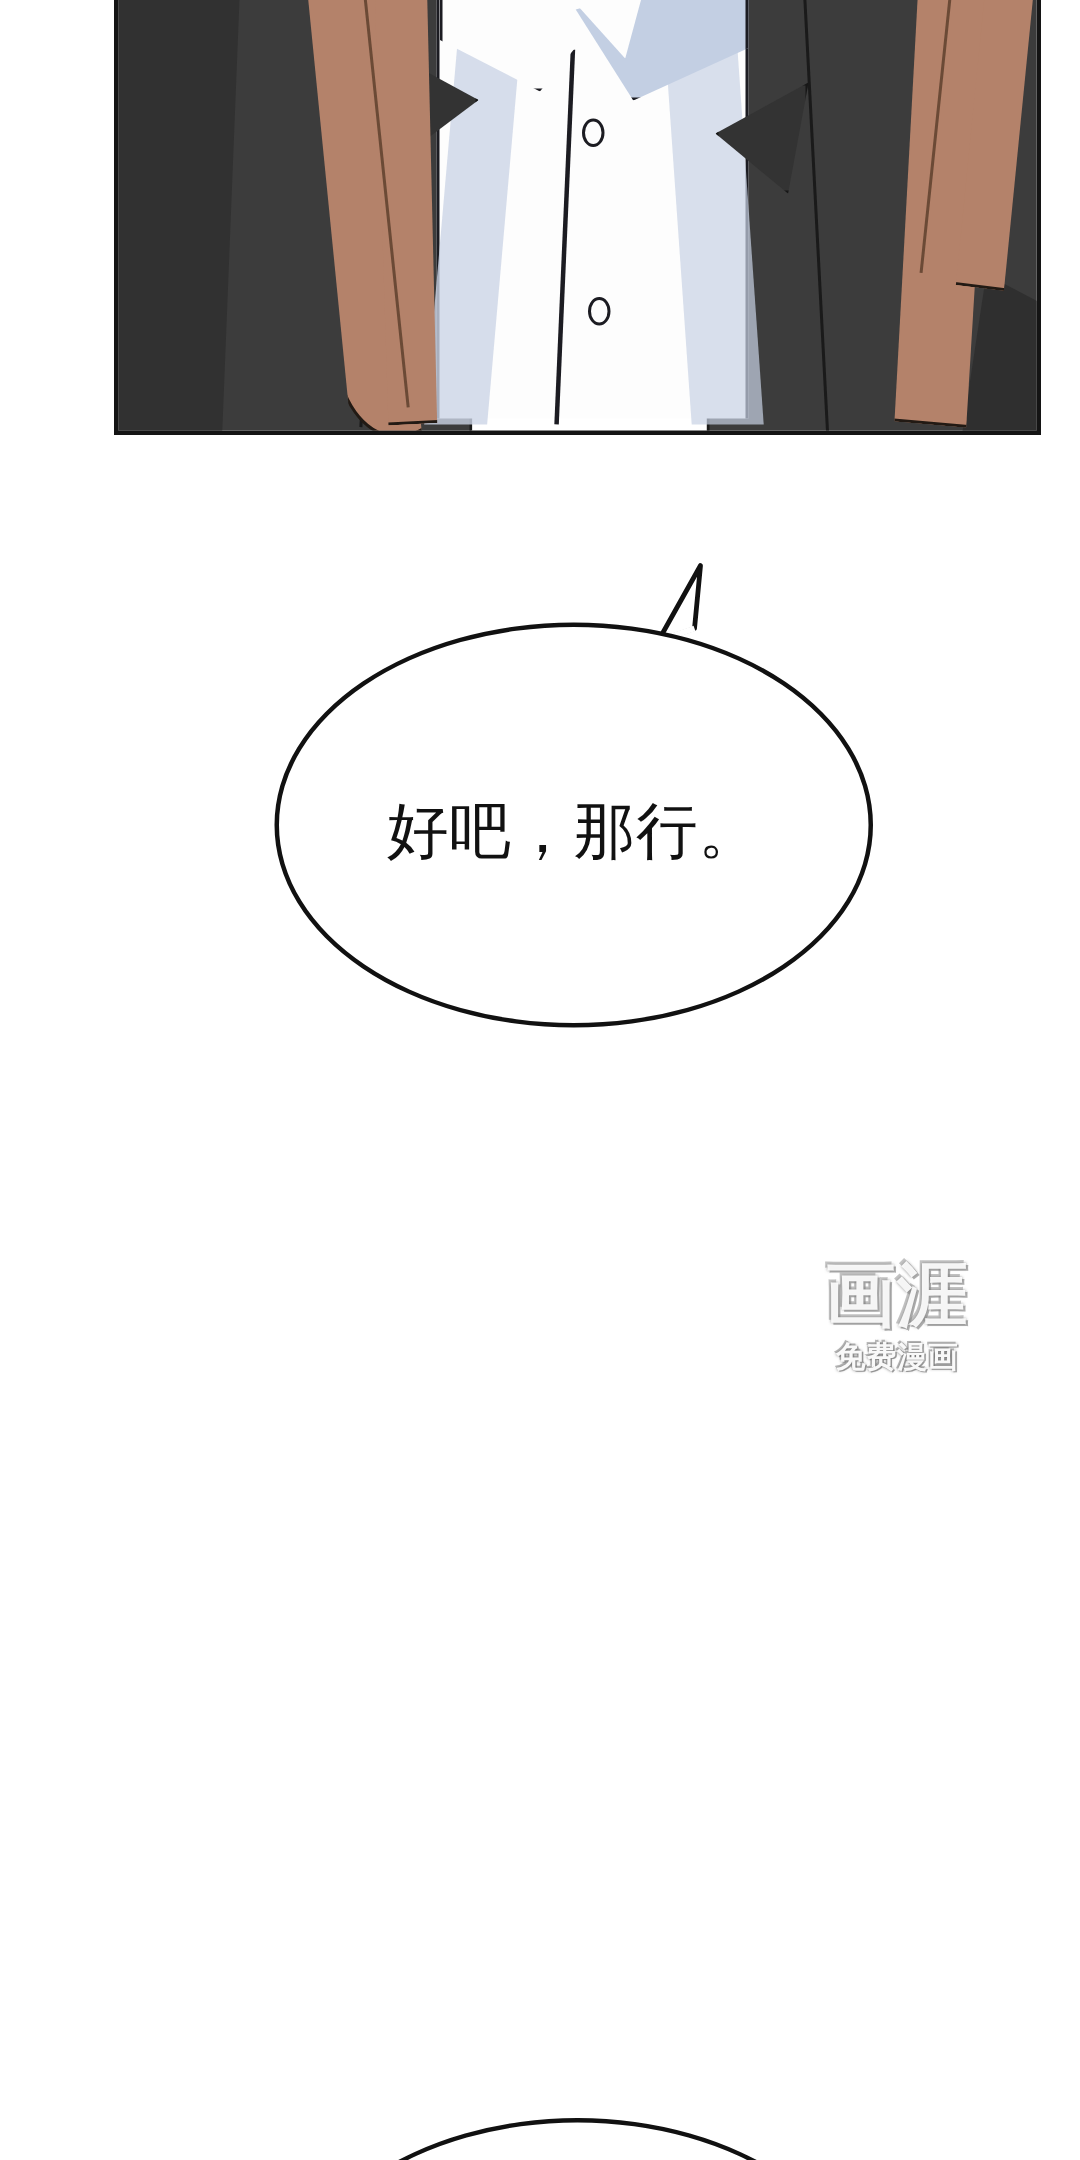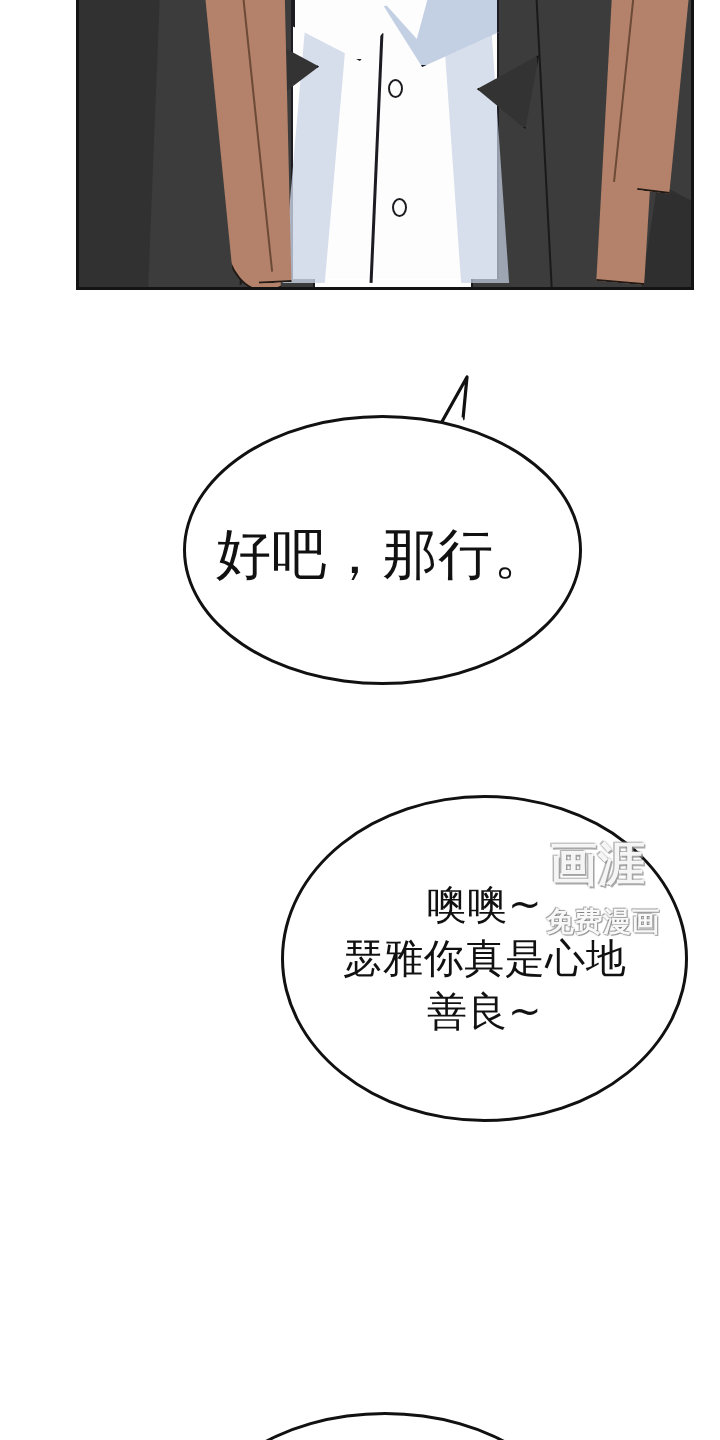--- a/index.html
+++ b/index.html
@@ -307,21 +307,21 @@
   }
 
   #bubble-1 {
     left: 183px;
     top: 415px;
     width: 399px;
     height: 270px;
     border-radius: 50% / 50%;
   }
   #bubble-1 .bubble-text {
-    font-size: 55px;
+    font-size: 41px;
     line-height: 1.28;
     margin-top: 8px;
   }
   
   .tail-1 {
     position: absolute;
     left: 437px;
     top: 375px;
     width: 46px;
     height: 56px;
@@ -365,31 +365,30 @@
     letter-spacing: 1px;
     color: rgba(255,255,255,0.92);
     text-shadow:
       0 0 2px rgba(120,120,120,.85),
       1.5px 1.5px 0 rgba(150,150,150,.75),
       -1.5px -1.5px 0 rgba(150,150,150,.55);
     font-family: "DejaVu Sans", "Liberation Sans", sans-serif;
     margin-top: 35px;
   }
   .wm-sub {
-    margin-top: 16px;
-    font-size: 28px;
+    margin-top: 4px;
+    font-size: 20px;
     font-weight: 700;
     letter-spacing: .5px;
     color: rgba(255,255,255,0.95);
     text-shadow:
       0 0 2px rgba(110,110,110,.9),
       1px 1px 0 rgba(140,140,140,.8),
       -1px -1px 0 rgba(140,140,140,.6);
     font-family: "DejaVu Sans", "Liberation Sans", sans-serif;
-    text-align: right;
   }
 </style>
 </head>
 <body>
 
 <div id="page">
 
   <div class="panel">
     <div class="panel-inner">
 
@@ -427,25 +426,20 @@
   </div>
 
   <svg class="tail-1" viewBox="0 0 46 56">
     <path d="M2 52 L30 2 L26 44 Z" fill="#ffffff" stroke="#111111" stroke-width="3.2" stroke-linejoin="round"></path>
     <path d="M2 52 L26 44" stroke="#ffffff" stroke-width="4"></path>
   </svg>
   <div class="bubble" id="bubble-1">
     <div class="bubble-text">好吧，那行。</div>
   </div>
 
-  <div class="bubble" id="bubble-2">
-    <div class="bubble-text">噢噢~
-瑟雅你真是心地
-善良~</div>
-  </div>
 
   <div class="watermark">
     <div class="wm-main">画涯</div>
     <div class="wm-sub">免费漫画</div>
   </div>
 
   <div class="bubble" id="bubble-3">
     <div class="bubble-text"></div>
   </div>
 

